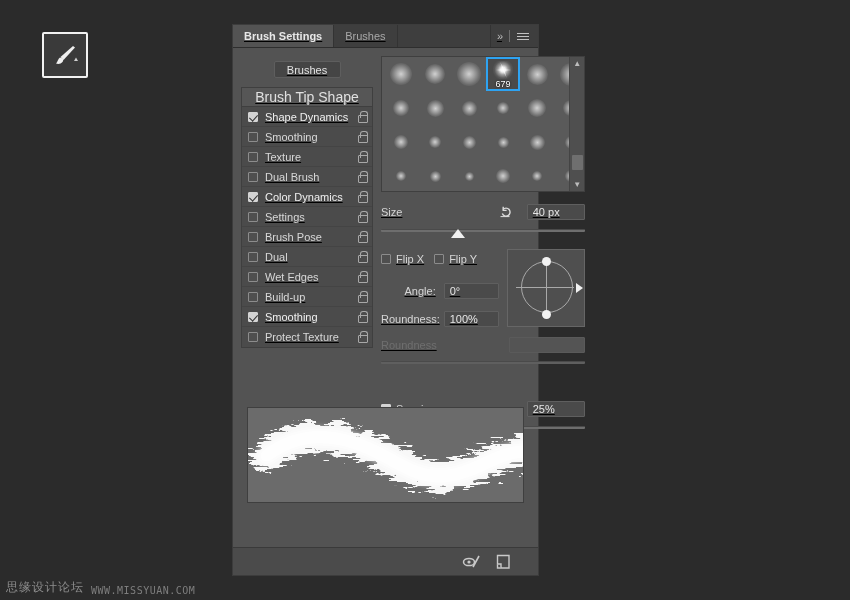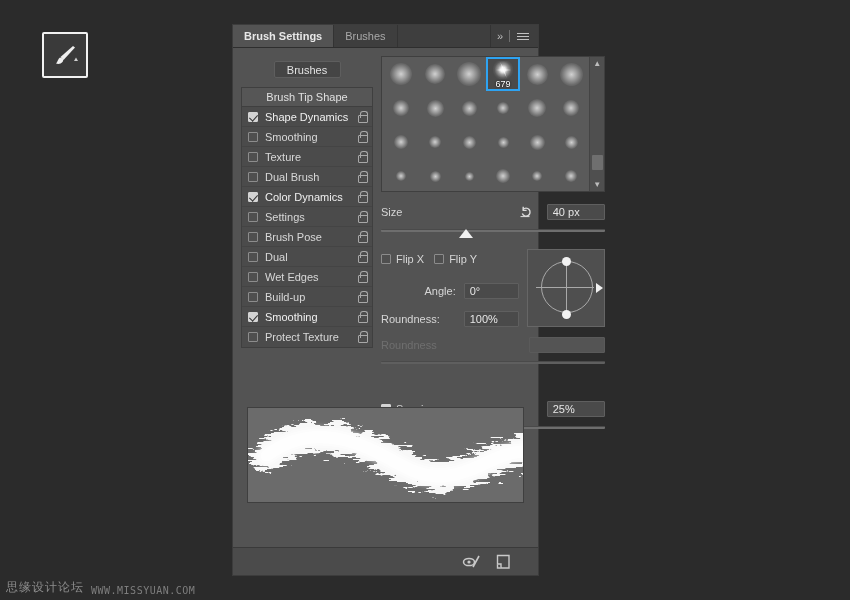--- a/index.html
+++ b/index.html
@@ -24,21 +24,21 @@
     width: 36px; height: 34px; background: #3a3a3a;
     display: flex; align-items: center; justify-content: center;
   }
 
   
   .panel {
     position: absolute; left: 232px; top: 24px;
     width: 307px; height: 552px;
     background: #535353;
     border: 1px solid #3c3c3c;
-    display: flex; flex-direction: column;
+    display: flex; flex-direction: column; text-decoration: underline;
   }
 
   
   .tabbar {
     height: 23px; background: #3e3e3e;
     display: flex; align-items: stretch;
     border-bottom: 1px solid #2e2e2e;
     flex: none;
   }
   .tab {
@@ -74,21 +74,21 @@
     display: flex; align-items: center; justify-content: center;
     cursor: default;
   }
   .opt-list {
     border: 1px solid #3f3f3f;
     background: #4b4b4b;
   }
   .opt-head {
     height: 19px; background: #565656;
     border-bottom: 1px solid #3f3f3f;
-    color: #e0e0e0; font-size: 11px;
+    color: #e0e0e0; font-size: 14px;
     display: flex; align-items: center; justify-content: center;
   }
   .opt-row {
     height: 20px;
     display: flex; align-items: center;
     padding: 0 5px 0 6px;
     border-bottom: 1px solid #444;
     cursor: default;
   }
   .opt-row:last-child { border-bottom: none; }
@@ -523,21 +523,21 @@
 
             <div class="row" style="margin-top:12px; justify-content:flex-end;">
               <span class="rlabel">Angle:</span>
               <span class="numfield" style="width:55px; margin-left:8px;">
                 <span>0°</span>
               </span>
             </div>
 
             <div class="row" style="margin-top:8px; justify-content:flex-end;">
               <span class="rlabel">Roundness:</span>
-              <span class="numfield" style="width:55px; margin-left:24px;">
+              <span class="numfield" style="width:55px; margin-left:4px;">
                 <span>100%</span>
               </span>
             </div>
           </div>
 
           <div class="angle-widget">
             <span class="circ"></span>
             <span class="hline"></span>
             <span class="vline"></span>
             <span class="dot top"></span>

